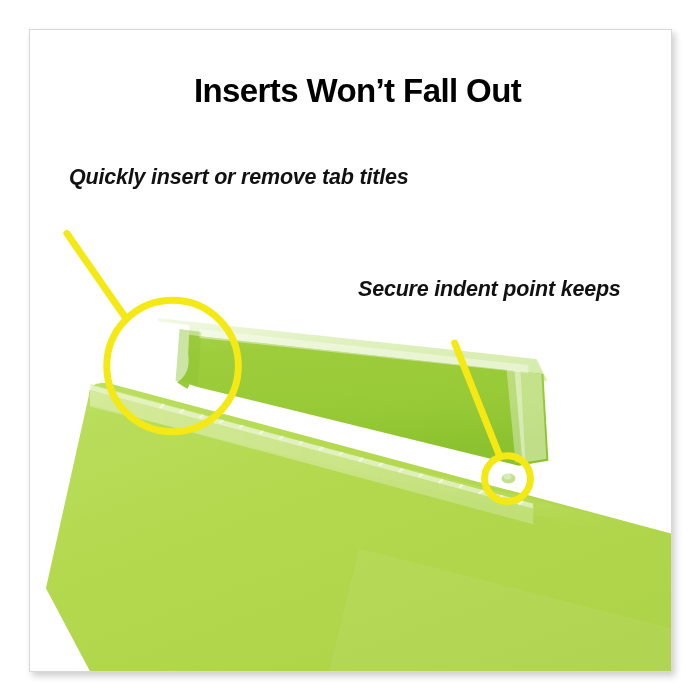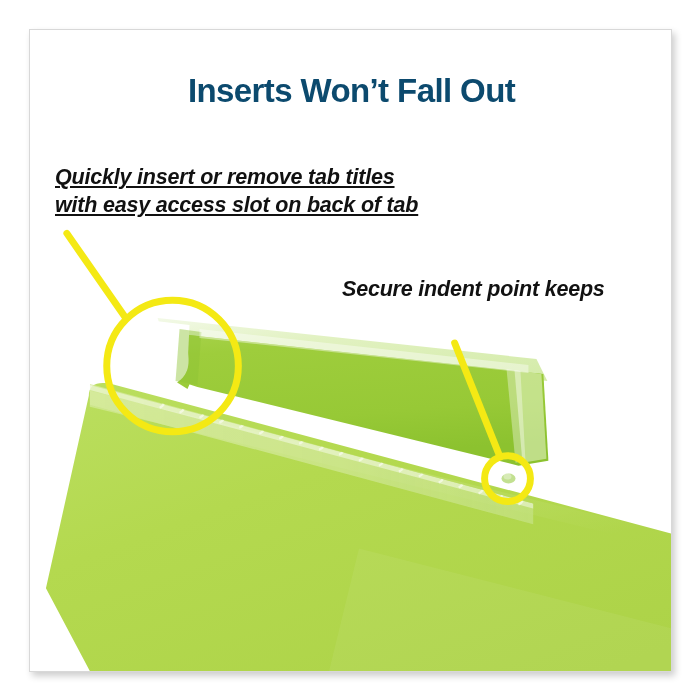--- a/index.html
+++ b/index.html
@@ -36,44 +36,44 @@
     left: 0;
     top: 0;
     width: 100%;
     height: 100%;
   }
   #photo svg { display: block; width: 100%; height: 100%; }
 
   
   #title {
     position: absolute;
-    left: 0;
+    left: 6px;
     top: 42px;
     width: 643px;
     text-align: center;
     font-family: "Liberation Sans", sans-serif;
     font-size: 33px;
     font-weight: bold;
     letter-spacing: -0.6px;
-    color: #0c4a6e;
+    color: #000000;
     white-space: nowrap;
   }
   .caption {
     position: absolute;
     font-family: "Liberation Sans", sans-serif;
     font-style: italic;
     font-weight: bold;
     font-size: 21.5px;
     line-height: 28px;
     color: #111111;
     letter-spacing: -0.2px;
     white-space: nowrap;
   }
-  #caption-left  { left: 25px;  top: 133px; text-align: left; text-decoration: underline; }
-  #caption-right { left: 312px; top: 245px; text-align: center; }
+  #caption-left  { left: 39px;  top: 133px; text-align: center; }
+  #caption-right { left: 328px; top: 245px; text-align: center; }
   .caption span { display: block; }
 
   
   #callouts {
     position: absolute;
     left: 0; top: 0;
     width: 100%; height: 100%;
     pointer-events: none;
   }
   #callouts svg { display: block; width: 100%; height: 100%; }
@@ -211,21 +211,20 @@
 
           <path d="M 330 520 L 643 600 L 643 643 L 300 643 Z" fill="#ffffff" opacity="0.06"></path>
         </g>
       </svg>
     </div>
 
     <div id="title">Inserts Won’t Fall Out</div>
 
     <div id="caption-left" class="caption">
       <span>Quickly insert or remove tab titles</span>
-      <span>with easy access slot on back of tab</span>
     </div>
 
     <div id="caption-right" class="caption">
       <span>Secure indent point keeps</span>
     </div>
 
     <div id="callouts">
       <svg viewBox="0 0 643 643" preserveAspectRatio="none">
         <g>
           <line x1="37" y1="204" x2="96" y2="289" stroke="#f4e914" stroke-width="7" stroke-linecap="round"></line>

